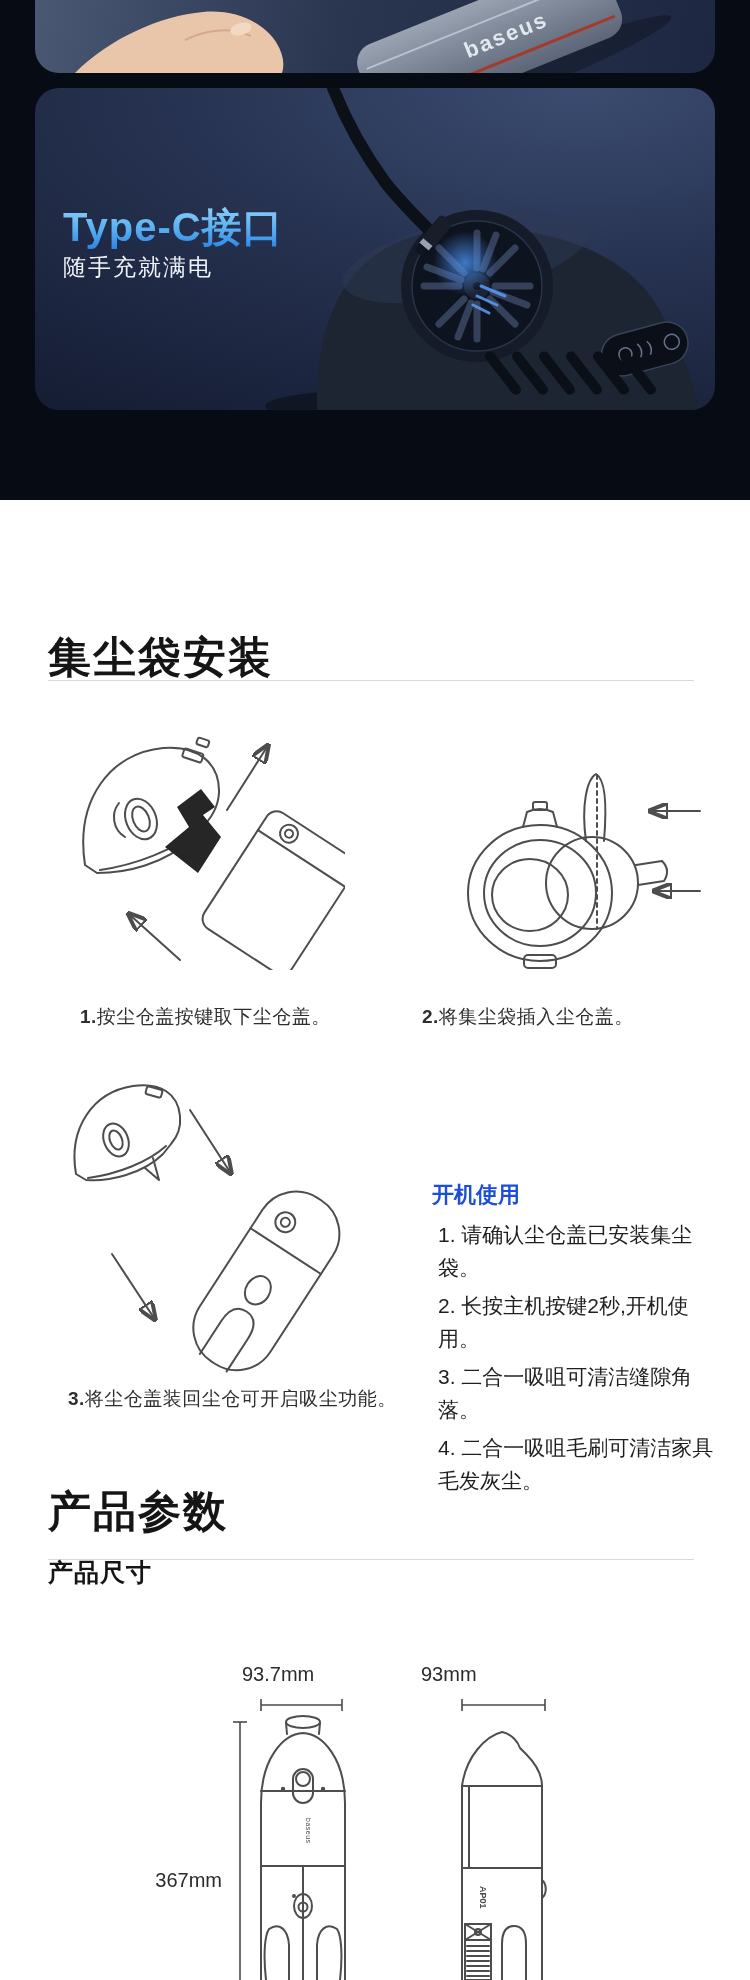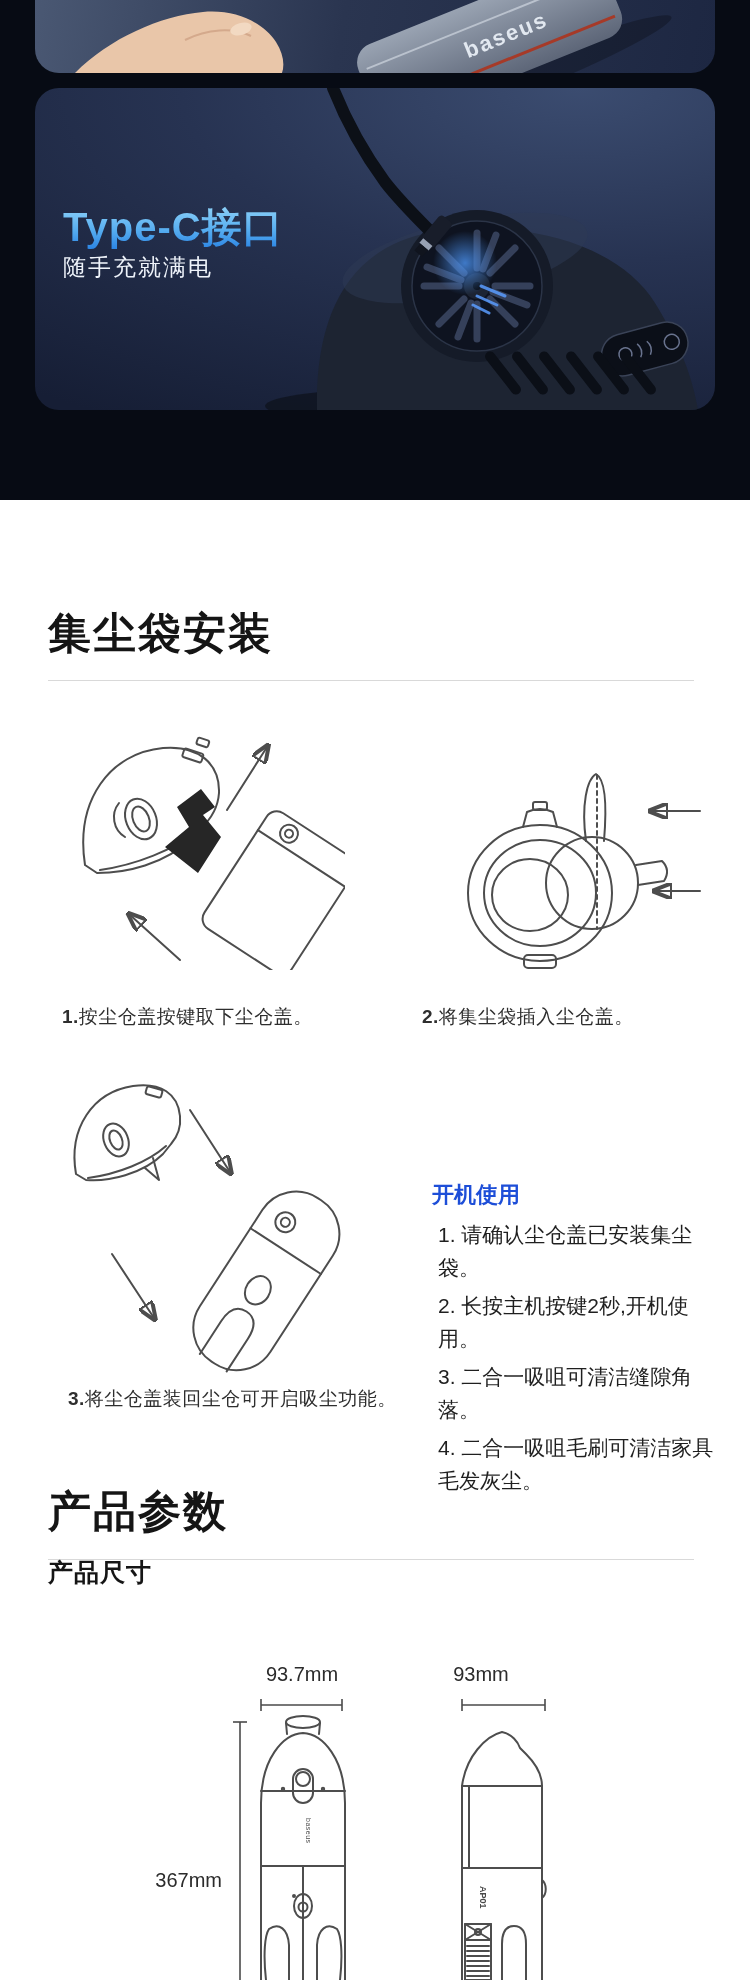--- a/index.html
+++ b/index.html
@@ -24,21 +24,21 @@
   .divider{left:48px;width:646px;height:1px;background:#d9d9d9;}
   .h2{left:48px;font-size:25px;font-weight:700;color:#151515;letter-spacing:1px;}
 
   .caption{font-size:19px;color:#2e2e2e;letter-spacing:0.5px;white-space:nowrap;}
   .caption b{font-weight:700;}
 
   .usage{left:432px;top:1180px;width:300px;color:#1f1f1f;}
   .usage-h{font-size:22px;font-weight:700;color:#1d4ed8;margin:0 0 9px 0;}
   .usage-item{font-size:21px;line-height:1.55;white-space:pre-line;margin:6px;}
 
-  .dim-label{font-size:20px;color:#2b2b2b;text-align:center;}
+  .dim-label{font-size:20px;color:#2b2b2b;text-align:left;}
   .dim-label-right{text-align:right;}
 
   svg{display:block;}
   .line-art path,.line-art rect,.line-art ellipse,.line-art circle,.line-art line,.line-art polyline
       {fill:none;stroke:#4d4d4d;stroke-width:2;stroke-linecap:round;stroke-linejoin:round;}
   .line-art .fillblk{fill:#262626;stroke:none;}
   .line-art text{stroke:none;fill:#4a4a4a;}
   .dims line{stroke:#4a4a4a;stroke-width:1.6;stroke-linecap:butt;}
 </style>
 </head>
@@ -144,21 +144,21 @@
           </g>
         <g transform="translate(603,285) rotate(-38)">
             <rect x="-5" y="-26" width="10" height="52" rx="5" fill="#0b0f17"></rect>
           </g>
       </g>
     </svg>
     <div class="abs typec-title">Type-C接口</div>
     <div class="abs typec-sub">随手充就满电</div>
   </div>
 
-  <div class="abs h1" style="top:605px">集尘袋安装</div>
+  <div class="abs h1" style="top:629px">集尘袋安装</div>
   <div class="abs divider" style="top:680px"></div>
 
   <svg class="abs line-art" style="left:55px;top:715px" width="290" height="255" viewBox="0 0 290 255">
     <defs>
         <marker id="ah1" orient="auto" markerWidth="10" markerHeight="8" refX="8" refY="4">
           <path d="M0,0 L10,4 L0,8 Z" fill="#2b2b2b" stroke="none"></path>
         </marker>
       </defs>
     <line x1="172" y1="95" x2="212" y2="32" stroke="#2b2b2b" stroke-width="2.5" marker-end="url(#ah1)"></line>
     <g>
@@ -199,21 +199,21 @@
     <g>
       <circle cx="192" cy="138" r="46"></circle>
       <path d="M 186,96 C 181,60 187,34 196,29 C 205,34 207,60 204,96"></path>
       <line x1="197" y1="30" x2="197" y2="184" stroke-dasharray="4 4" stroke-width="1.5"></line>
       <path d="M 236,120 L 262,116 Q 271,125 264,136 L 238,140"></path>
     </g>
     <line x1="300" y1="66" x2="252" y2="66" stroke="#2b2b2b" stroke-width="2.5" marker-end="url(#ah2)"></line>
     <line x1="300" y1="146" x2="256" y2="146" stroke="#2b2b2b" stroke-width="2.5" marker-end="url(#ah2)"></line>
   </svg>
 
-  <div class="abs caption" style="left:62px;top:1004px">
+  <div class="abs caption" style="left:80px;top:1004px">
     <b>1.</b><span>按尘仓盖按键取下尘仓盖。</span>
   </div>
   <div class="abs caption" style="left:422px;top:1004px">
     <b>2.</b><span>将集尘袋插入尘仓盖。</span>
   </div>
 
   <svg class="abs line-art" style="left:40px;top:1058px" width="350" height="315" viewBox="0 0 350 315">
     <defs>
         <marker id="ah3" orient="auto" markerWidth="10" markerHeight="8" refX="8" refY="4">
           <path d="M0,0 L10,4 L0,8 Z" fill="#2b2b2b" stroke="none"></path>

